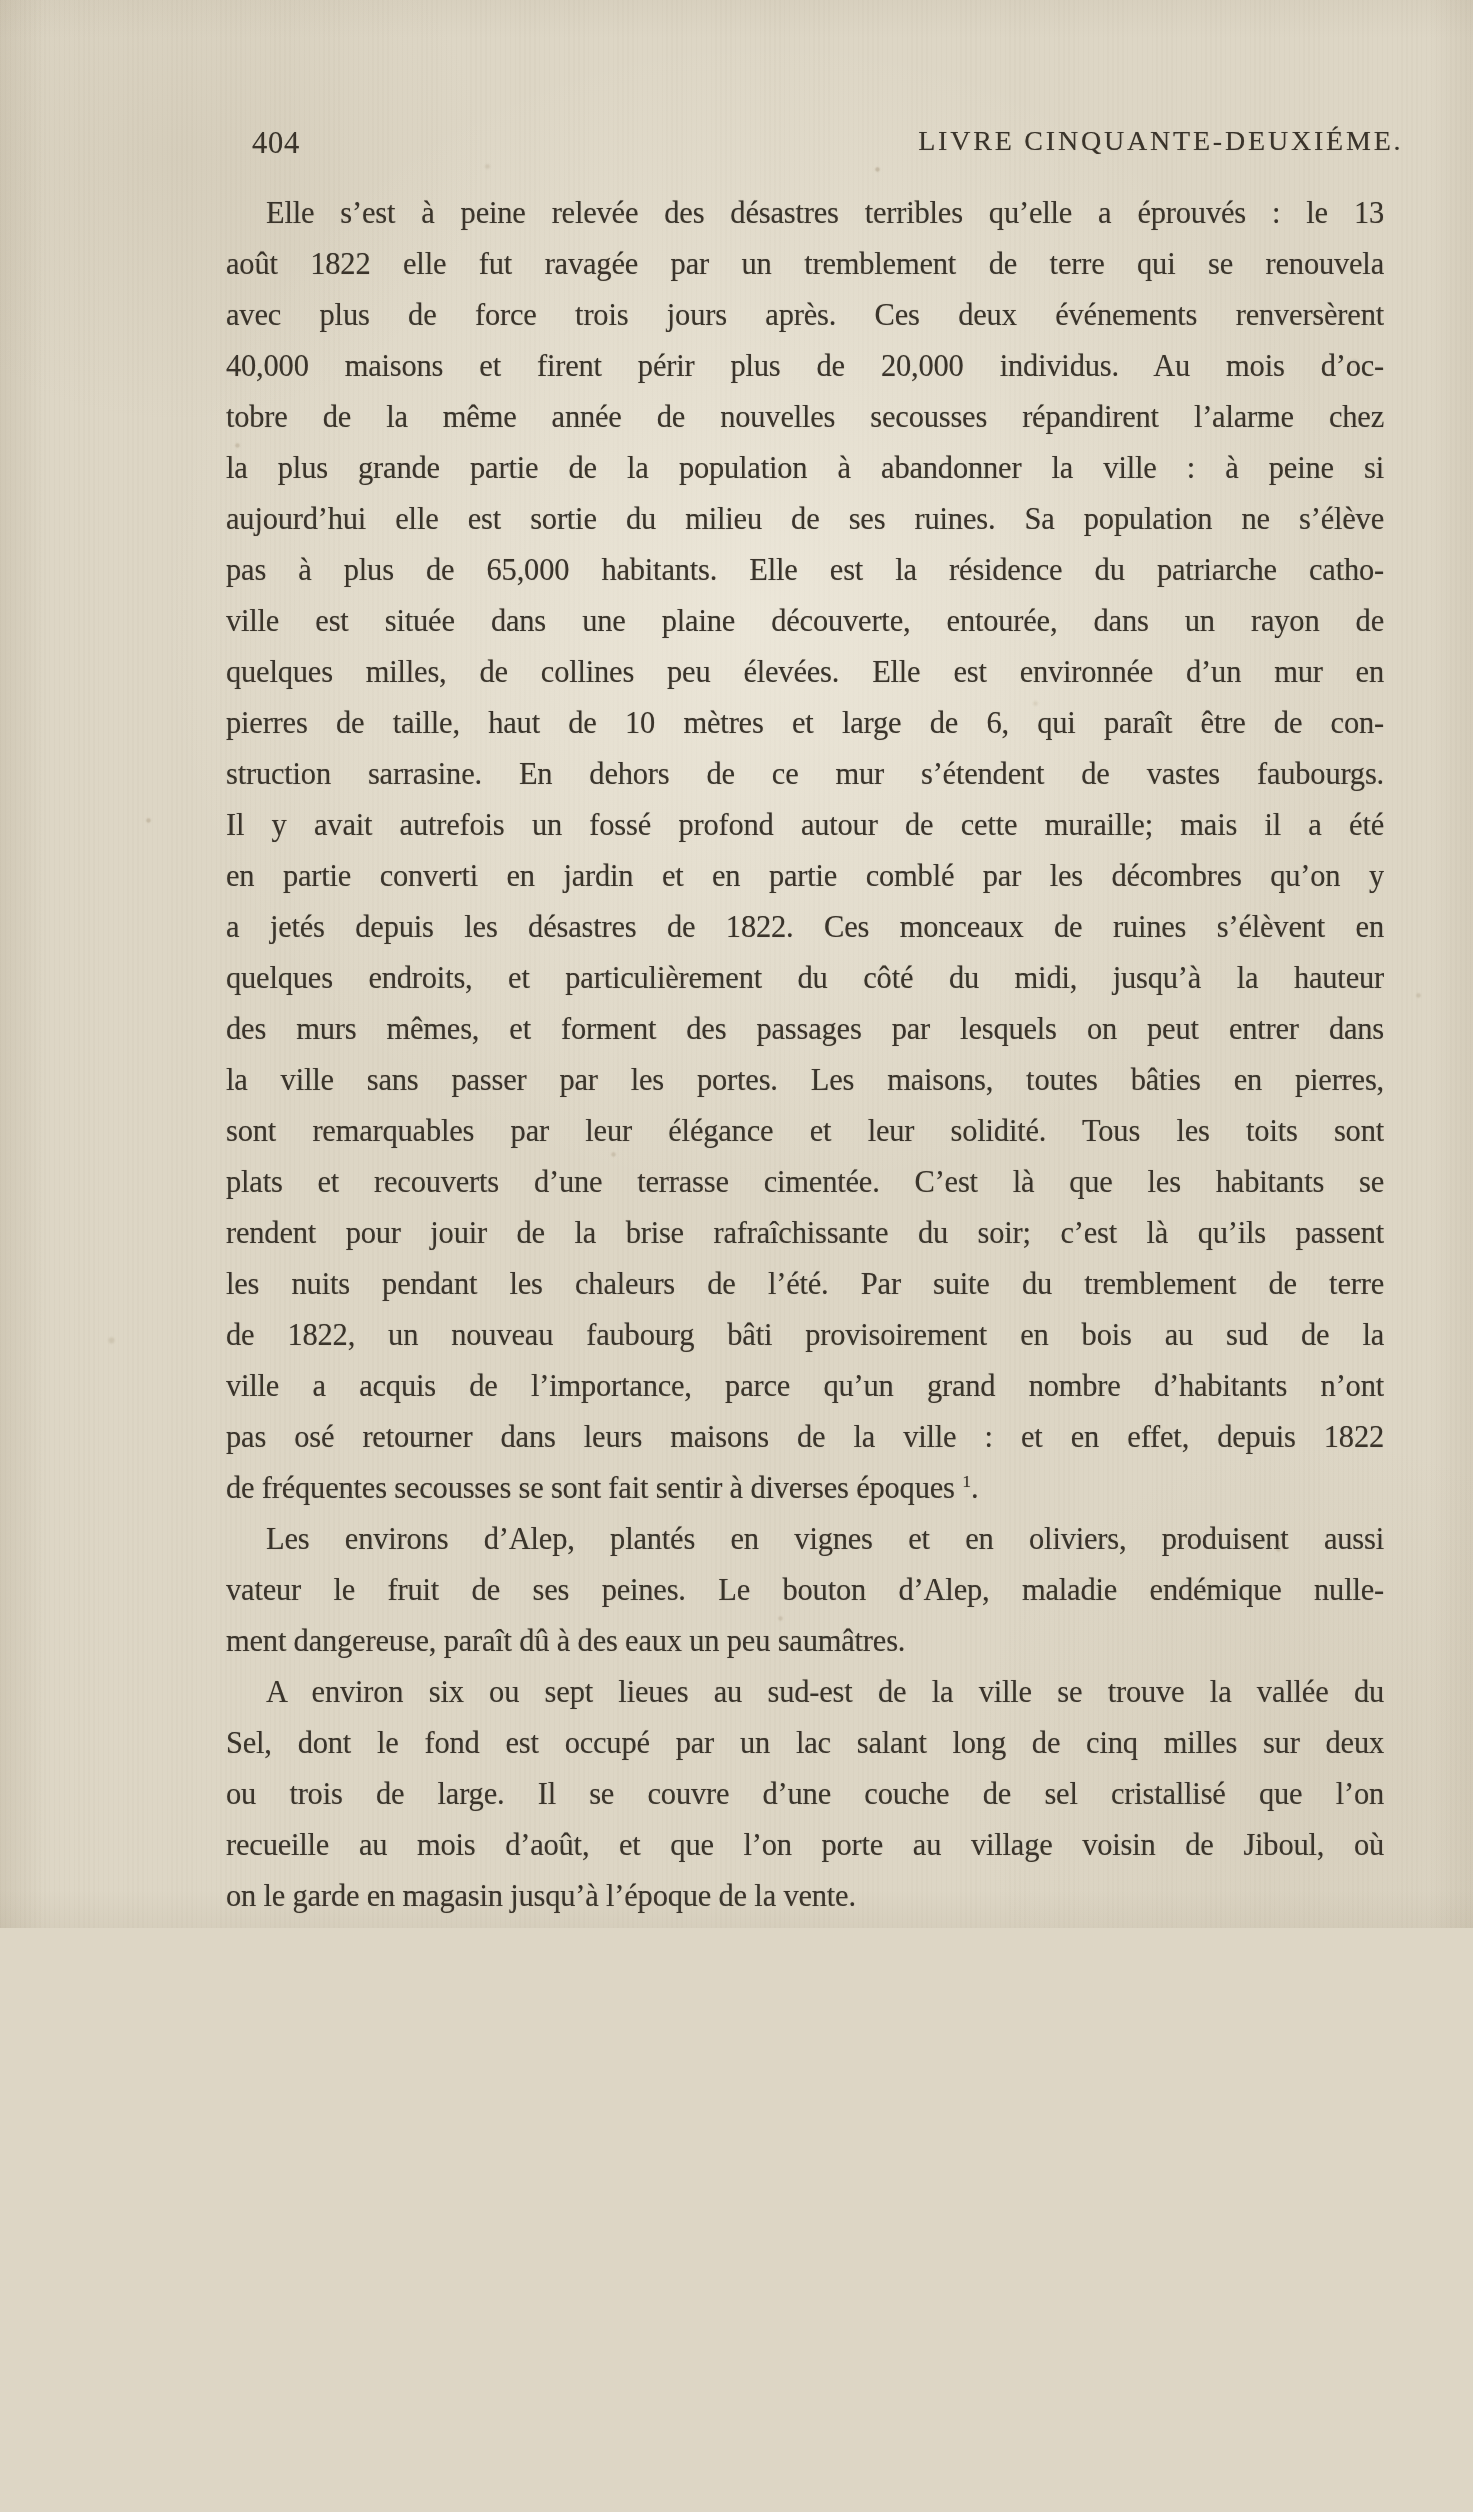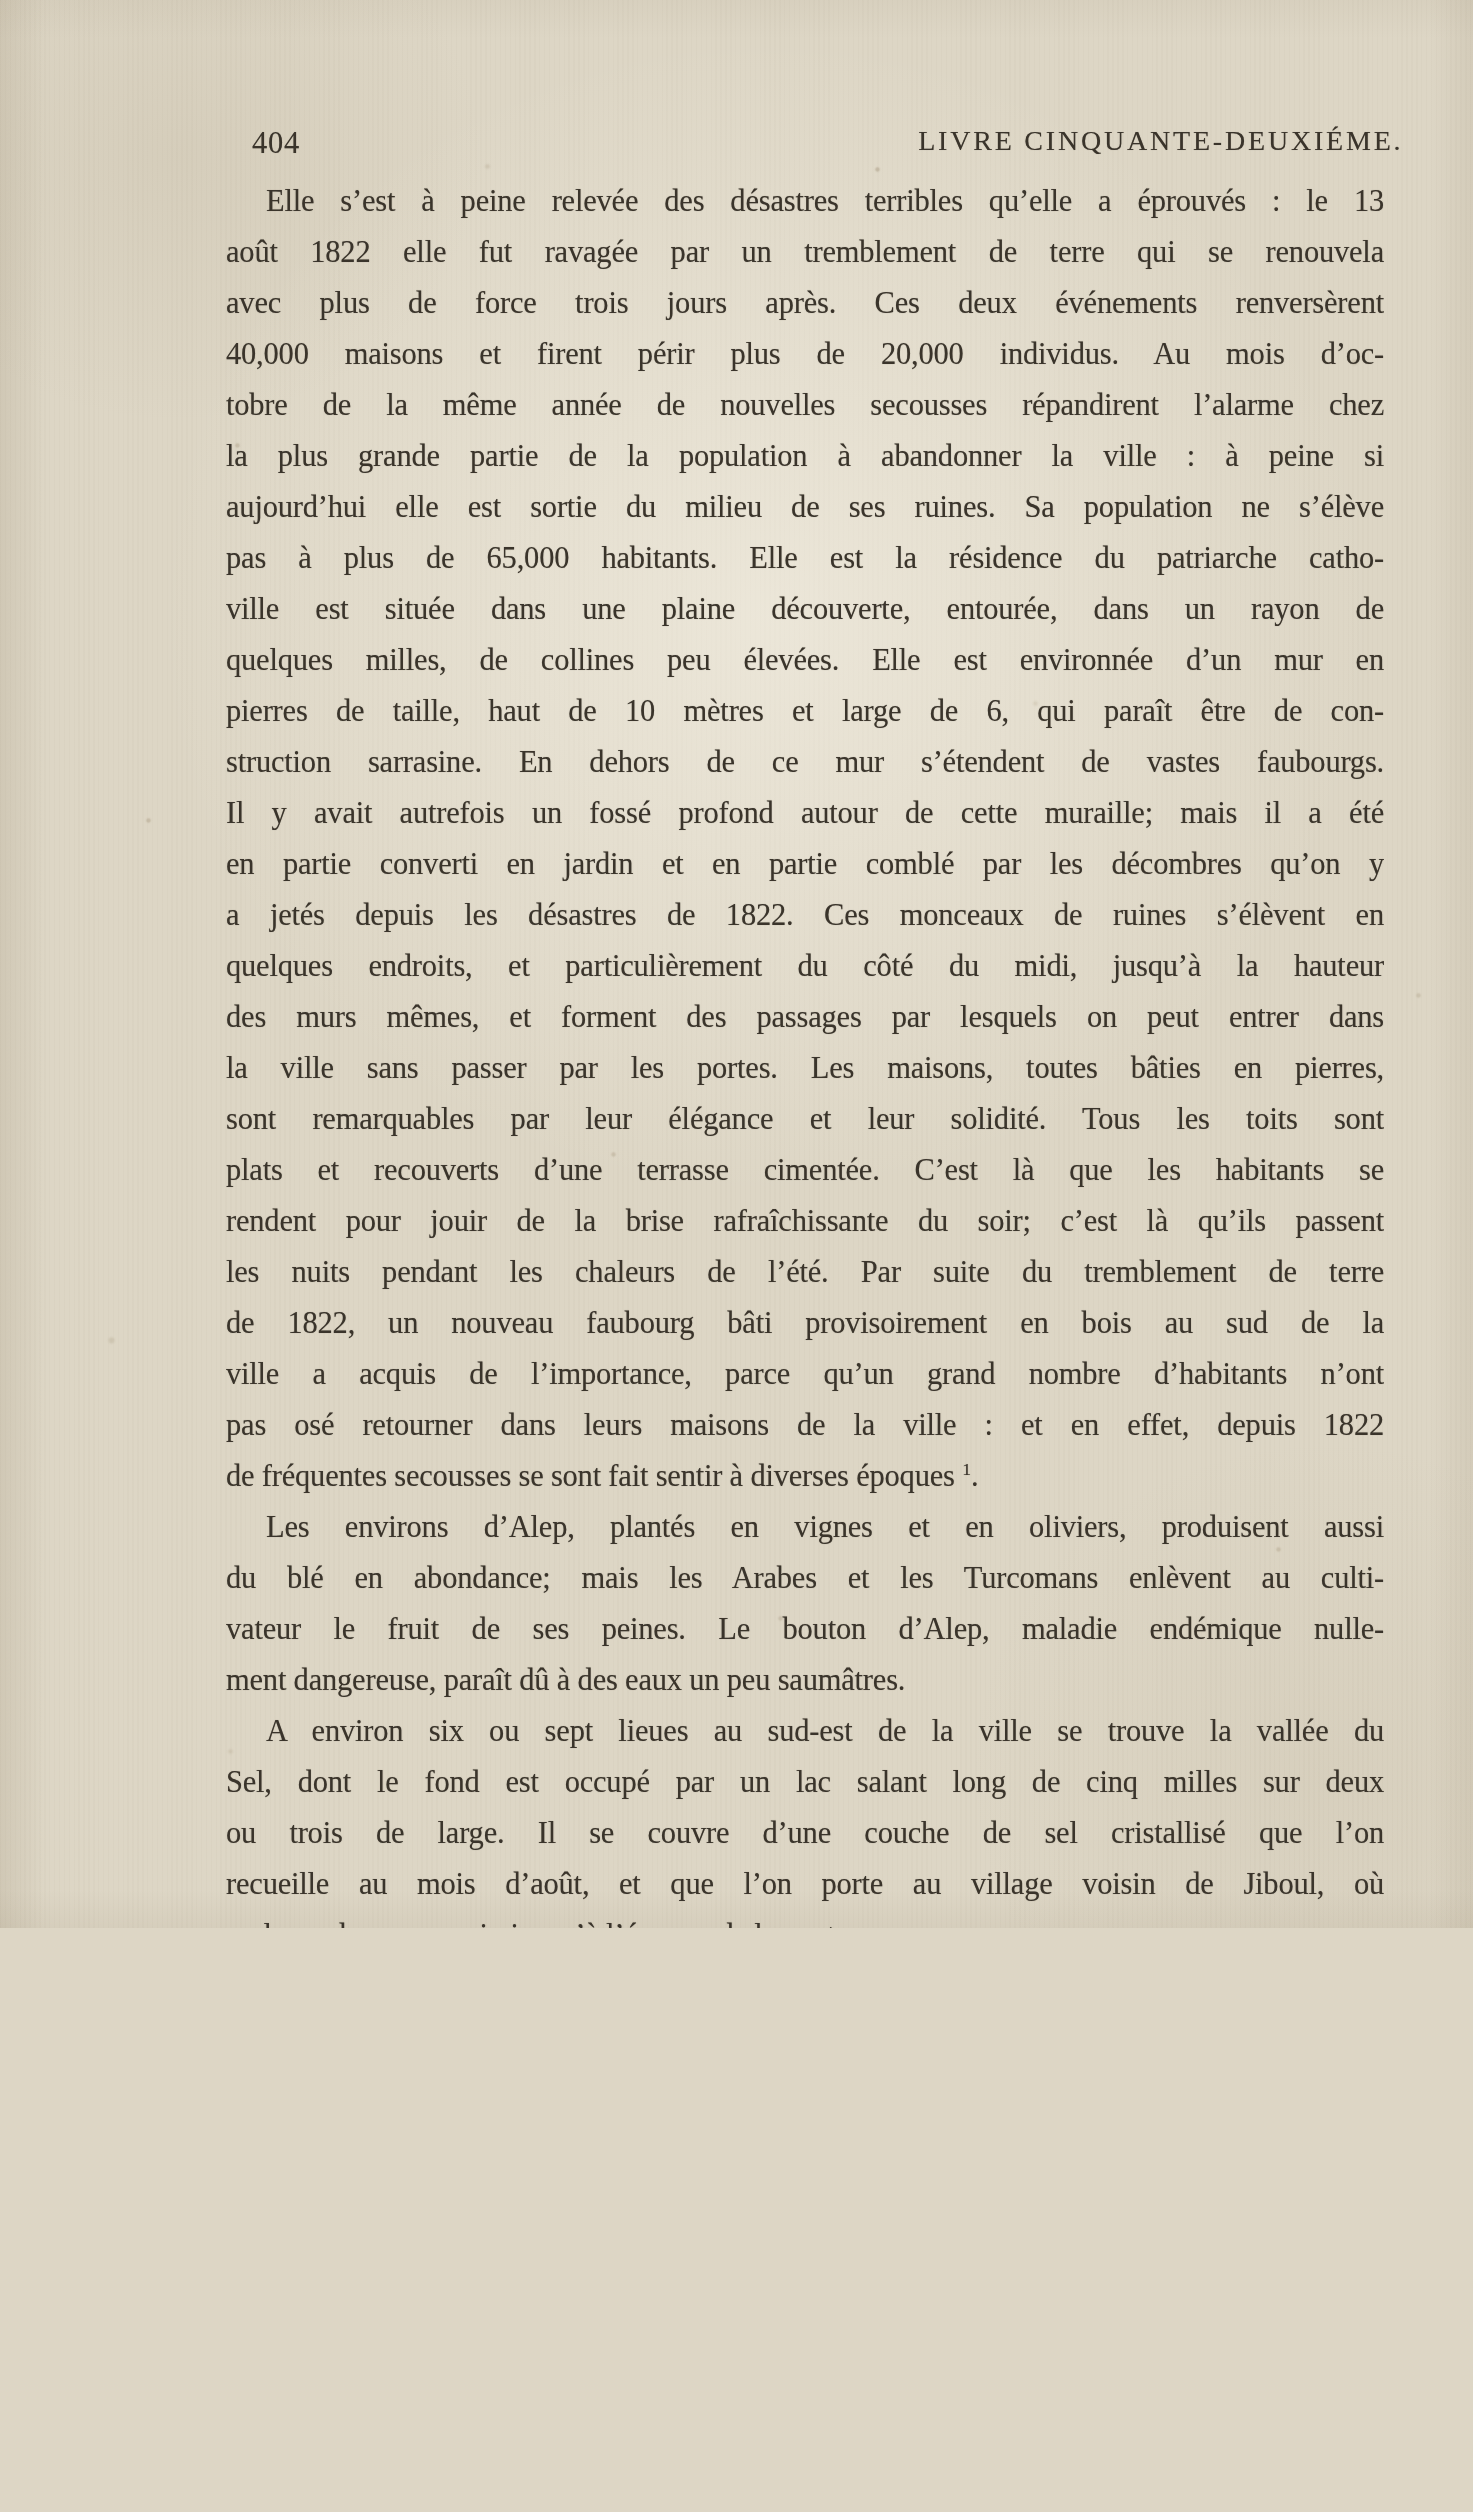--- a/index.html
+++ b/index.html
@@ -55,21 +55,21 @@
     text-shadow:0 0 0.7px rgba(58,52,43,.45);
   }
   .running-title{
     text-align:right; transform:translateX(19.4px);
     font-size:28px; letter-spacing:2.8px;
     text-shadow:0 0 0.7px rgba(58,52,43,.45);
     font-family:Liberation Serif, serif;
   }
 
   .text-block{
-    position:absolute; left:226px; top:176px; width:1158px;
+    position:absolute; left:226px; top:188px; width:1158px;
     font-size:30.5px; letter-spacing:-0.2px;
     text-shadow:0 0 0.9px rgba(58,52,43,.42);
   }
 
   .line{
     height:51px; line-height:51px; overflow:hidden;
     text-align:justify; white-space:normal;
   }
   
   .line::after{ content:""; display:inline-block; width:100%; height:0; }
@@ -122,21 +122,20 @@
           <div class="line"><span>plats et recouverts d’une terrasse cimentée. C’est là que les habitants se</span></div>
           <div class="line"><span>rendent pour jouir de la brise rafraîchissante du soir; c’est là qu’ils passent</span></div>
           <div class="line"><span>les nuits pendant les chaleurs de l’été. Par suite du tremblement de terre</span></div>
           <div class="line"><span>de 1822, un nouveau faubourg bâti provisoirement en bois au sud de la</span></div>
           <div class="line"><span>ville a acquis de l’importance, parce qu’un grand nombre d’habitants n’ont</span></div>
           <div class="line"><span>pas osé retourner dans leurs maisons de la ville : et en effet, depuis 1822</span></div>
           <div class="line last"><span>de fréquentes secousses se sont fait sentir à diverses époques </span><span class="sup">1</span><span>.</span></div>
         </div>
         <div>
           <div class="line first"><span>Les environs d’Alep, plantés en vignes et en oliviers, produisent aussi</span></div>
-          <div class="line"><span>du blé en abondance; mais les Arabes et les Turcomans enlèvent au culti-</span></div>
           <div class="line"><span>vateur le fruit de ses peines. Le bouton d’Alep, maladie endémique nulle-</span></div>
           <div class="line last"><span>ment dangereuse, paraît dû à des eaux un peu saumâtres.</span></div>
         </div>
         <div>
           <div class="line first"><span>A environ six ou sept lieues au sud-est de la ville se trouve la vallée du</span></div>
           <div class="line"><span>Sel, dont le fond est occupé par un lac salant long de cinq milles sur deux</span></div>
           <div class="line"><span>ou trois de large. Il se couvre d’une couche de sel cristallisé que l’on</span></div>
           <div class="line"><span>recueille au mois d’août, et que l’on porte au village voisin de </span><span class="it">Jiboul</span><span>, où</span></div>
           <div class="line last"><span>on le garde en magasin jusqu’à l’époque de la vente.</span></div>
         </div>

